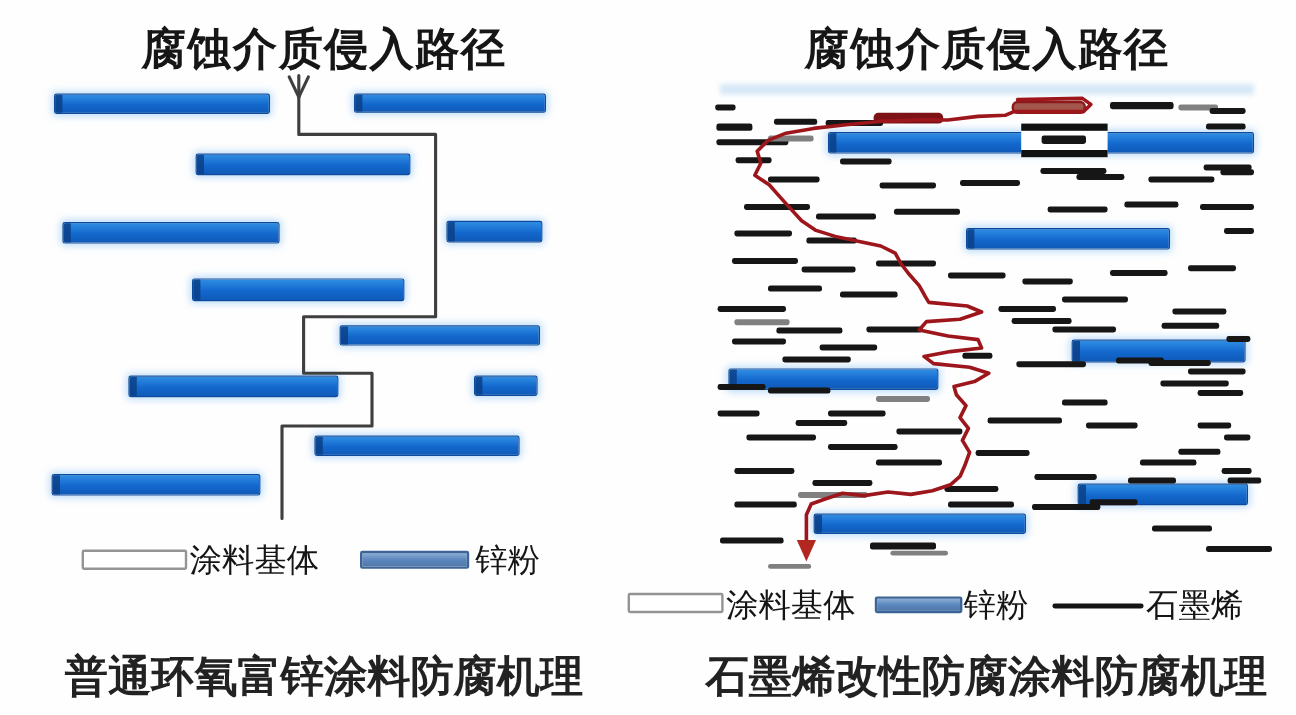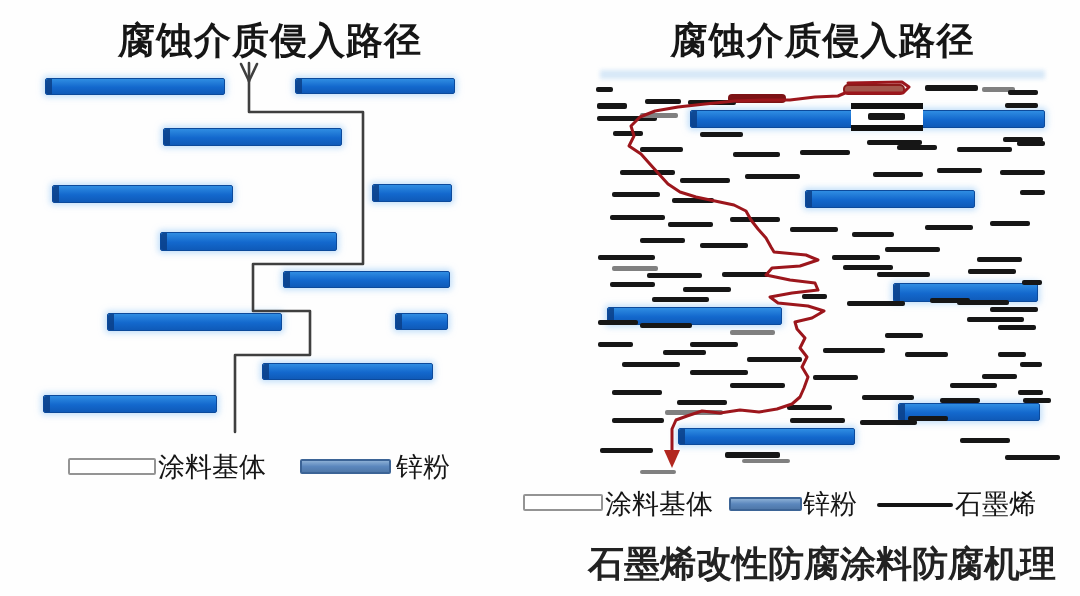--- a/index.html
+++ b/index.html
@@ -189,14 +189,15 @@
     </div>
   <div id="right-legend">
       <div class="legend-swatch sw-coating" style="left: 523px; top: 494px; width: 80px; height: 17px;"></div>
       <div class="legend-label" style="left: 605px; top: 486px;">涂料基体</div>
       <div class="legend-swatch sw-zinc" style="left: 729px; top: 497px; width: 73px; height: 14px;"></div>
       <div class="legend-label" style="left: 803px; top: 486px;">锌粉</div>
       <div class="legend-swatch sw-graphene" style="left: 877px; top: 503px; width: 76px; height: 4px;"></div>
       <div class="legend-label" style="left: 955px; top: 486px;">石墨烯</div>
     </div>
 
+  <div class="panel-caption" id="left-caption">普通环氧富锌涂料防腐机理</div>
   <div class="panel-caption" id="right-caption">石墨烯改性防腐涂料防腐机理</div>
 </div>
 
 </body></html>

